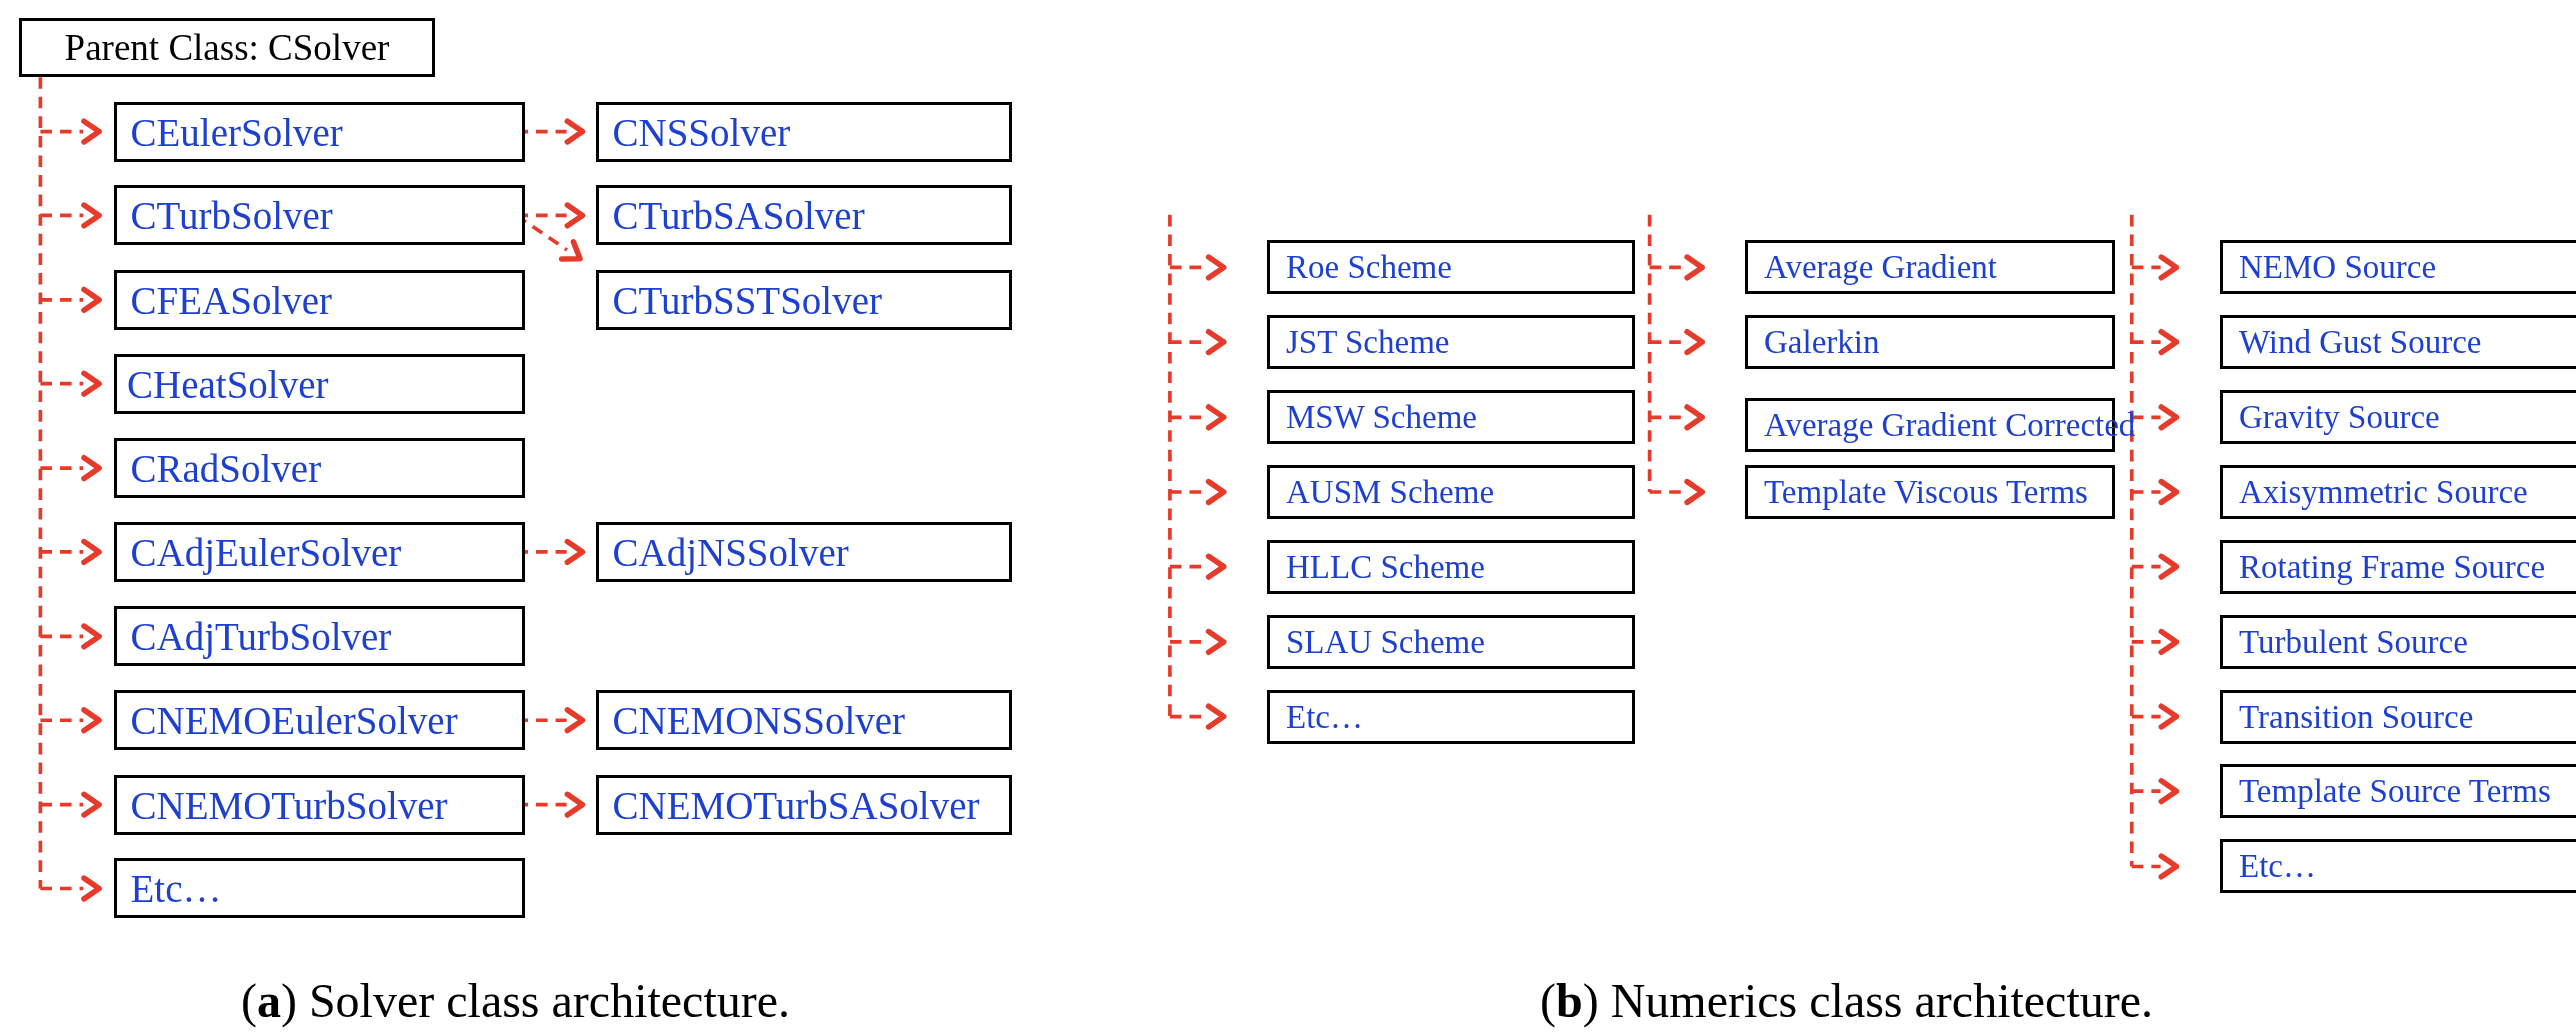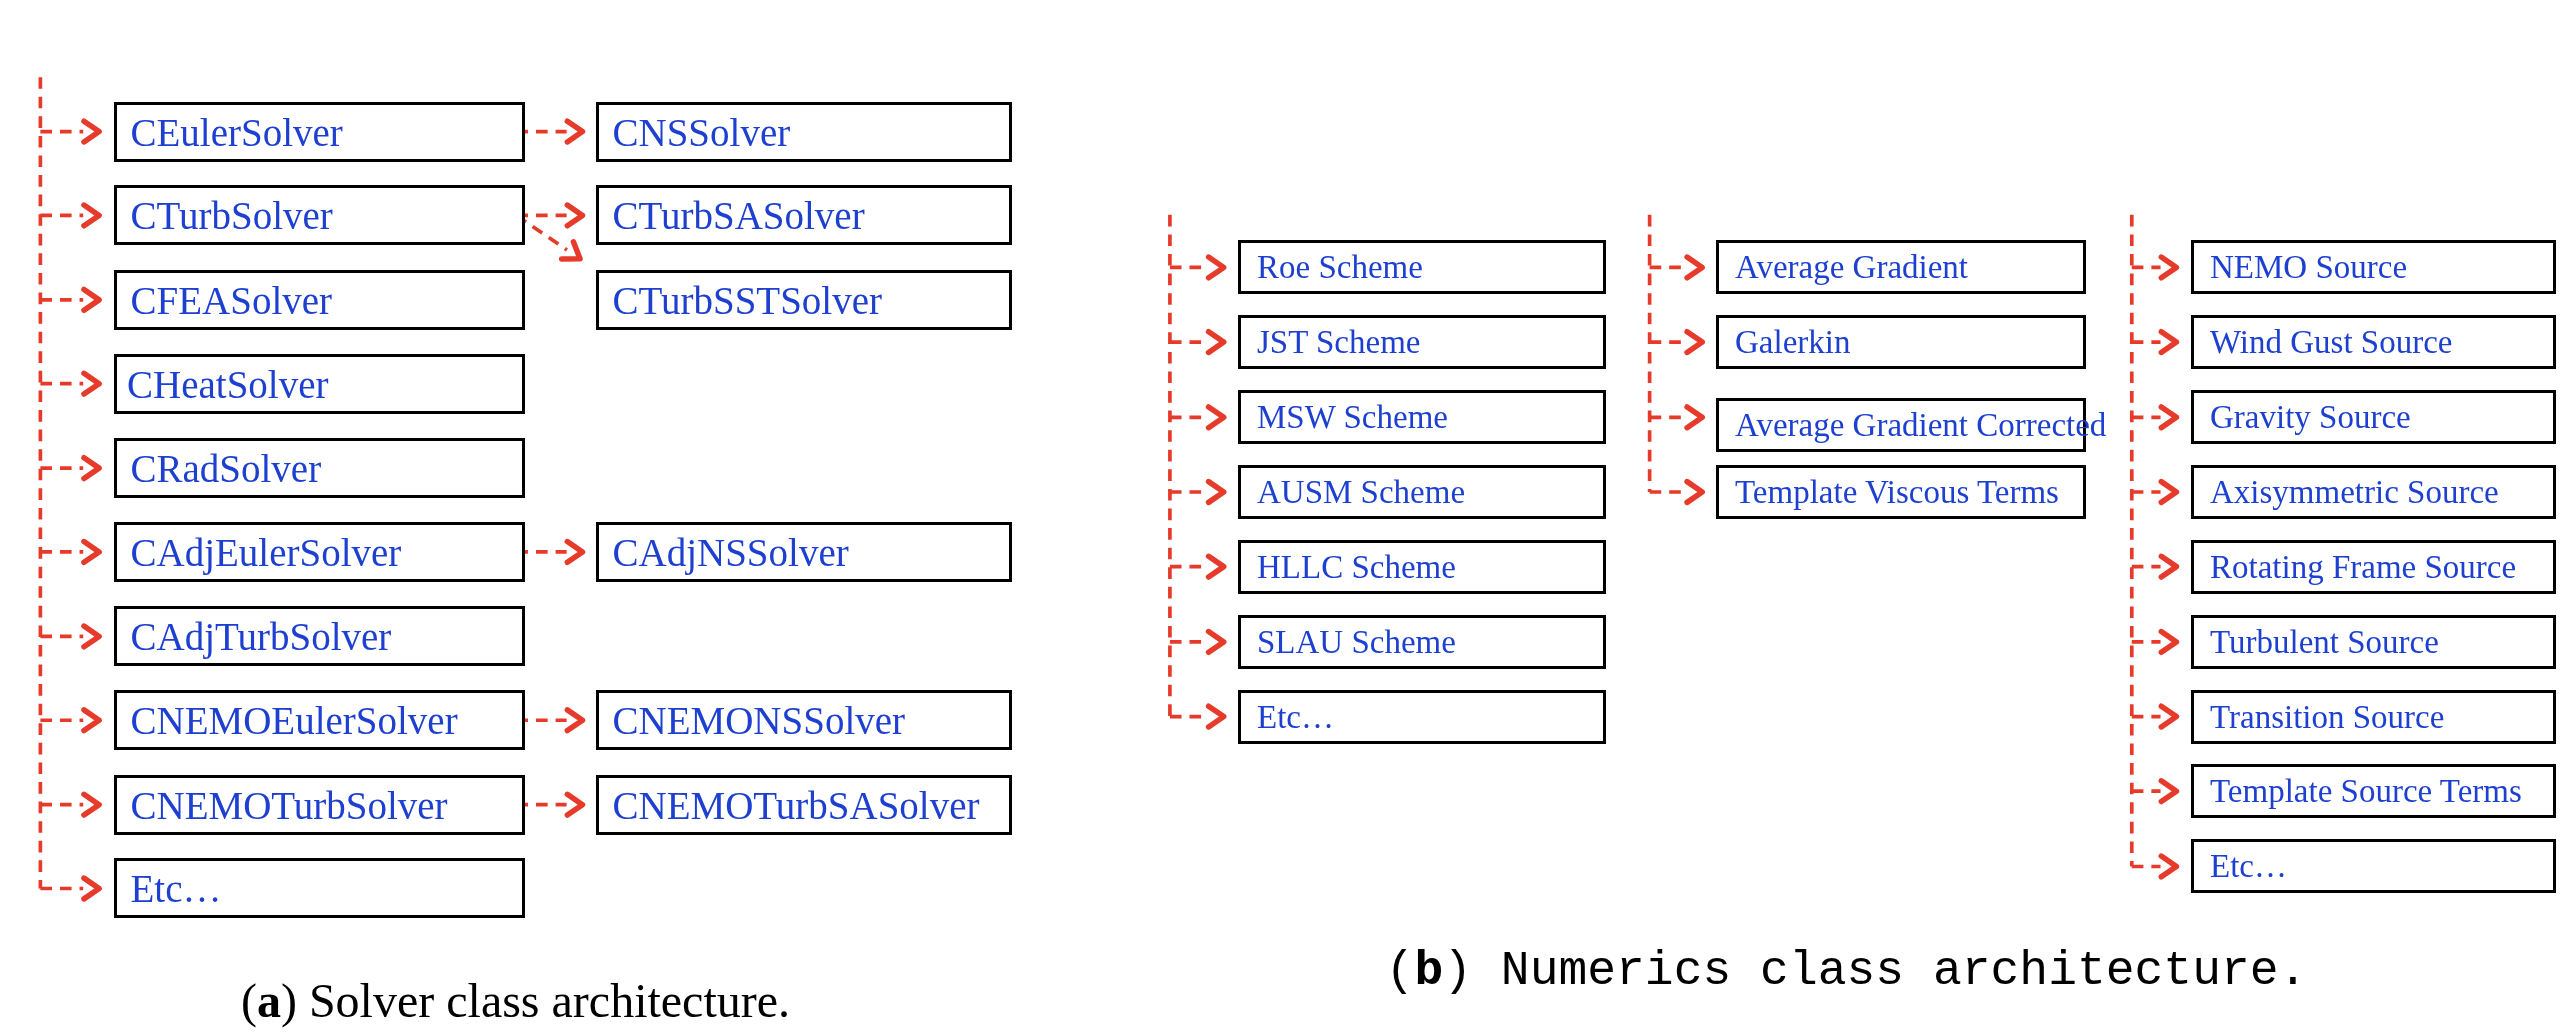--- a/index.html
+++ b/index.html
@@ -15,21 +15,21 @@
     border:3.7px solid #000000; display:flex; align-items:center; justify-content:center;
     white-space:nowrap;
   }
   #parent-a { font-size:37px; }
   #parent-b { font-size:33px; border-width:3.1px; }
   .cbox {
     position:absolute; box-sizing:border-box; background:#ffffff; color:#1e40d0;
     border:3.1px solid #000000; display:flex; align-items:center; white-space:nowrap;
   }
   .a-label { font-size:39px; padding-left:13.5px; }
-  .b-label { font-size:33px; padding-left:16px; }
+  .b-label { font-size:33px; padding-left:16px;margin-left:29px; }
   .caption { position:absolute; text-align:center; font-size:48px; color:#000000; }
 </style>
 </head>
 <body>
 
 <div class="page">
 
   <svg id="connector-svg" viewBox="0 0 4210 1693" xmlns="http://www.w3.org/2000/svg">
       <line x1="66" y1="126" x2="66" y2="1452" class="dash"></line>
       <line x1="66" y1="215" x2="136" y2="215" class="dash"></line>
@@ -102,20 +102,21 @@
       <polyline points="3532.2399315527095,1065.939274201851 3557,1049 3532.2399315527095,1032.060725798149" class="head"></polyline>
       <line x1="3484" y1="1171" x2="3531" y2="1171" class="dash"></line>
       <polyline points="3532.2399315527095,1187.939274201851 3557,1171 3532.2399315527095,1154.060725798149" class="head"></polyline>
       <line x1="3484" y1="1293" x2="3531" y2="1293" class="dash"></line>
       <polyline points="3532.2399315527095,1309.939274201851 3557,1293 3532.2399315527095,1276.060725798149" class="head"></polyline>
       <line x1="3484" y1="1416" x2="3531" y2="1416" class="dash"></line>
       <polyline points="3532.2399315527095,1432.939274201851 3557,1416 3532.2399315527095,1399.060725798149" class="head"></polyline>
       <line x1="3484" y1="351" x2="3484" y2="1416" class="dash"></line>
     </svg>
 
+  <div id="parent-a" class="parent-box" style="left:19px; top:18px; width:416px; height:59px;">Parent Class: CSolver</div>
 
   <div id="boxes-a">
       <div class="cbox a-label" style="left: 114px; top: 102px; width: 411px; height: 60px;">CEulerSolver</div>
       <div class="cbox a-label" style="left: 114px; top: 185px; width: 411px; height: 60px;">CTurbSolver</div>
       <div class="cbox a-label" style="left: 114px; top: 270px; width: 411px; height: 60px;">CFEASolver</div>
       <div class="cbox a-label" style="left: 114px; top: 354px; width: 411px; height: 60px; padding-left: 10px;">CHeatSolver</div>
       <div class="cbox a-label" style="left: 114px; top: 438px; width: 411px; height: 60px;">CRadSolver</div>
       <div class="cbox a-label" style="left: 114px; top: 522px; width: 411px; height: 60px;">CAdjEulerSolver</div>
       <div class="cbox a-label" style="left: 114px; top: 606px; width: 411px; height: 60px;">CAdjTurbSolver</div>
       <div class="cbox a-label" style="left: 114px; top: 690px; width: 411px; height: 60px;">CNEMOEulerSolver</div>
@@ -150,18 +151,18 @@
       <div class="cbox b-label" style="left: 2191px; top: 615px; width: 365px; height: 54px;">Turbulent Source</div>
       <div class="cbox b-label" style="left: 2191px; top: 690px; width: 365px; height: 54px;">Transition Source</div>
       <div class="cbox b-label" style="left: 2191px; top: 764px; width: 365px; height: 54px;">Template Source Terms</div>
       <div class="cbox b-label" style="left: 2191px; top: 839px; width: 365px; height: 54px;">Etc…</div>
     </div>
 
   <div class="caption" style="left:19px; top:973px; width:993px;">
     <span>(</span><b>a</b><span>) Solver class architecture.</span>
   </div>
 
-  <div class="caption" style="left:1139px; top:944px; width:1415px;font-family:Liberation Mono, monospace;">
+  <div class="caption" style="left:1139px; top:973px; width:1415px;">
     <span>(</span><b>b</b><span>) Numerics class architecture.</span>
   </div>
 
 </div>
 
 
 </body></html>

